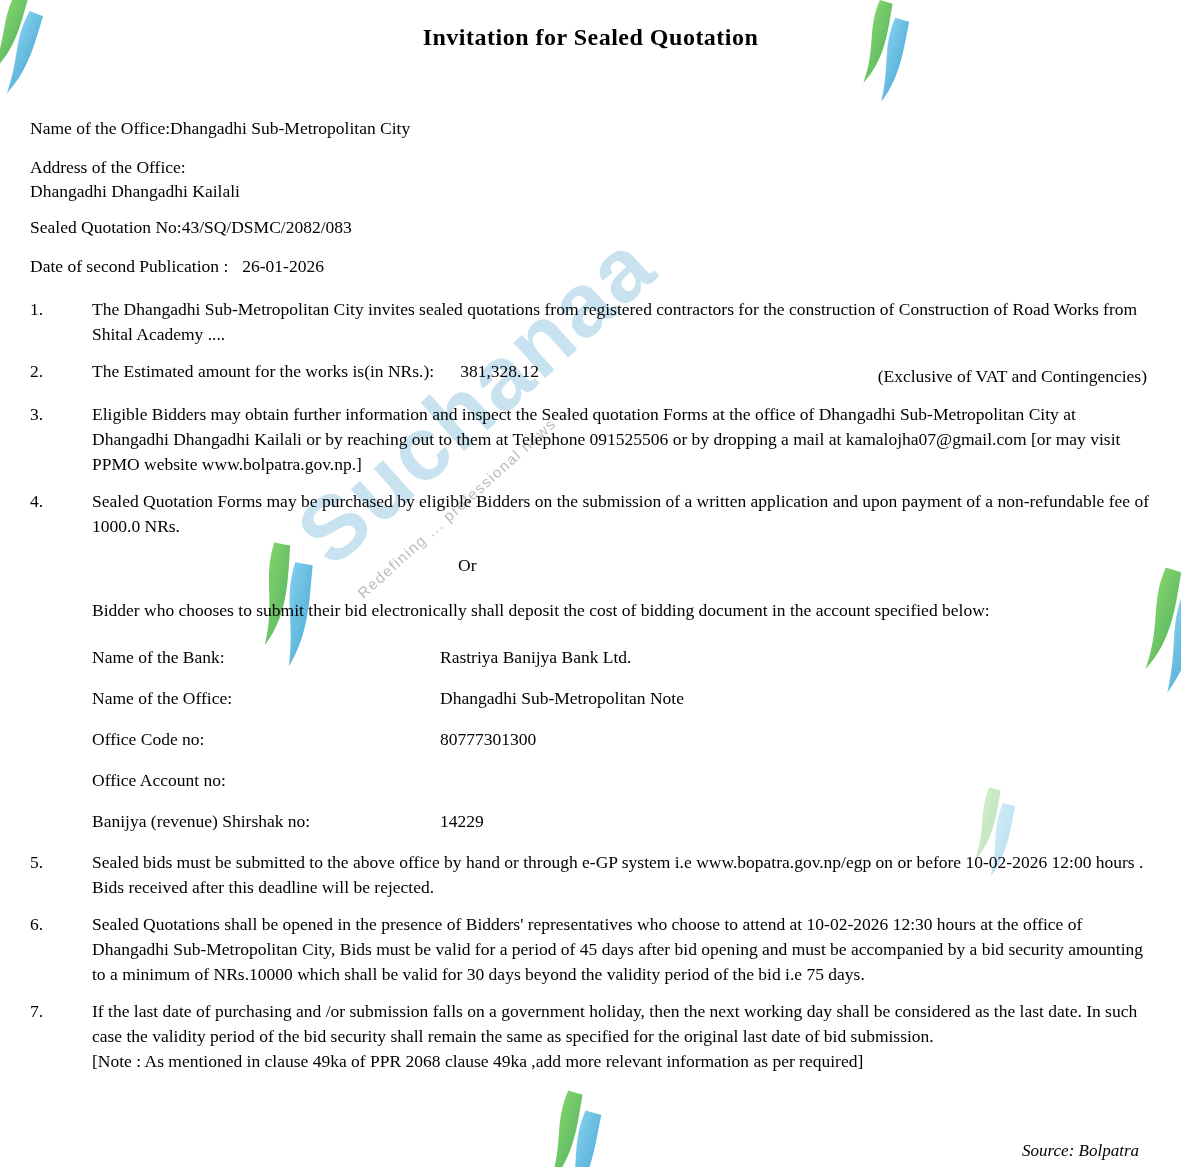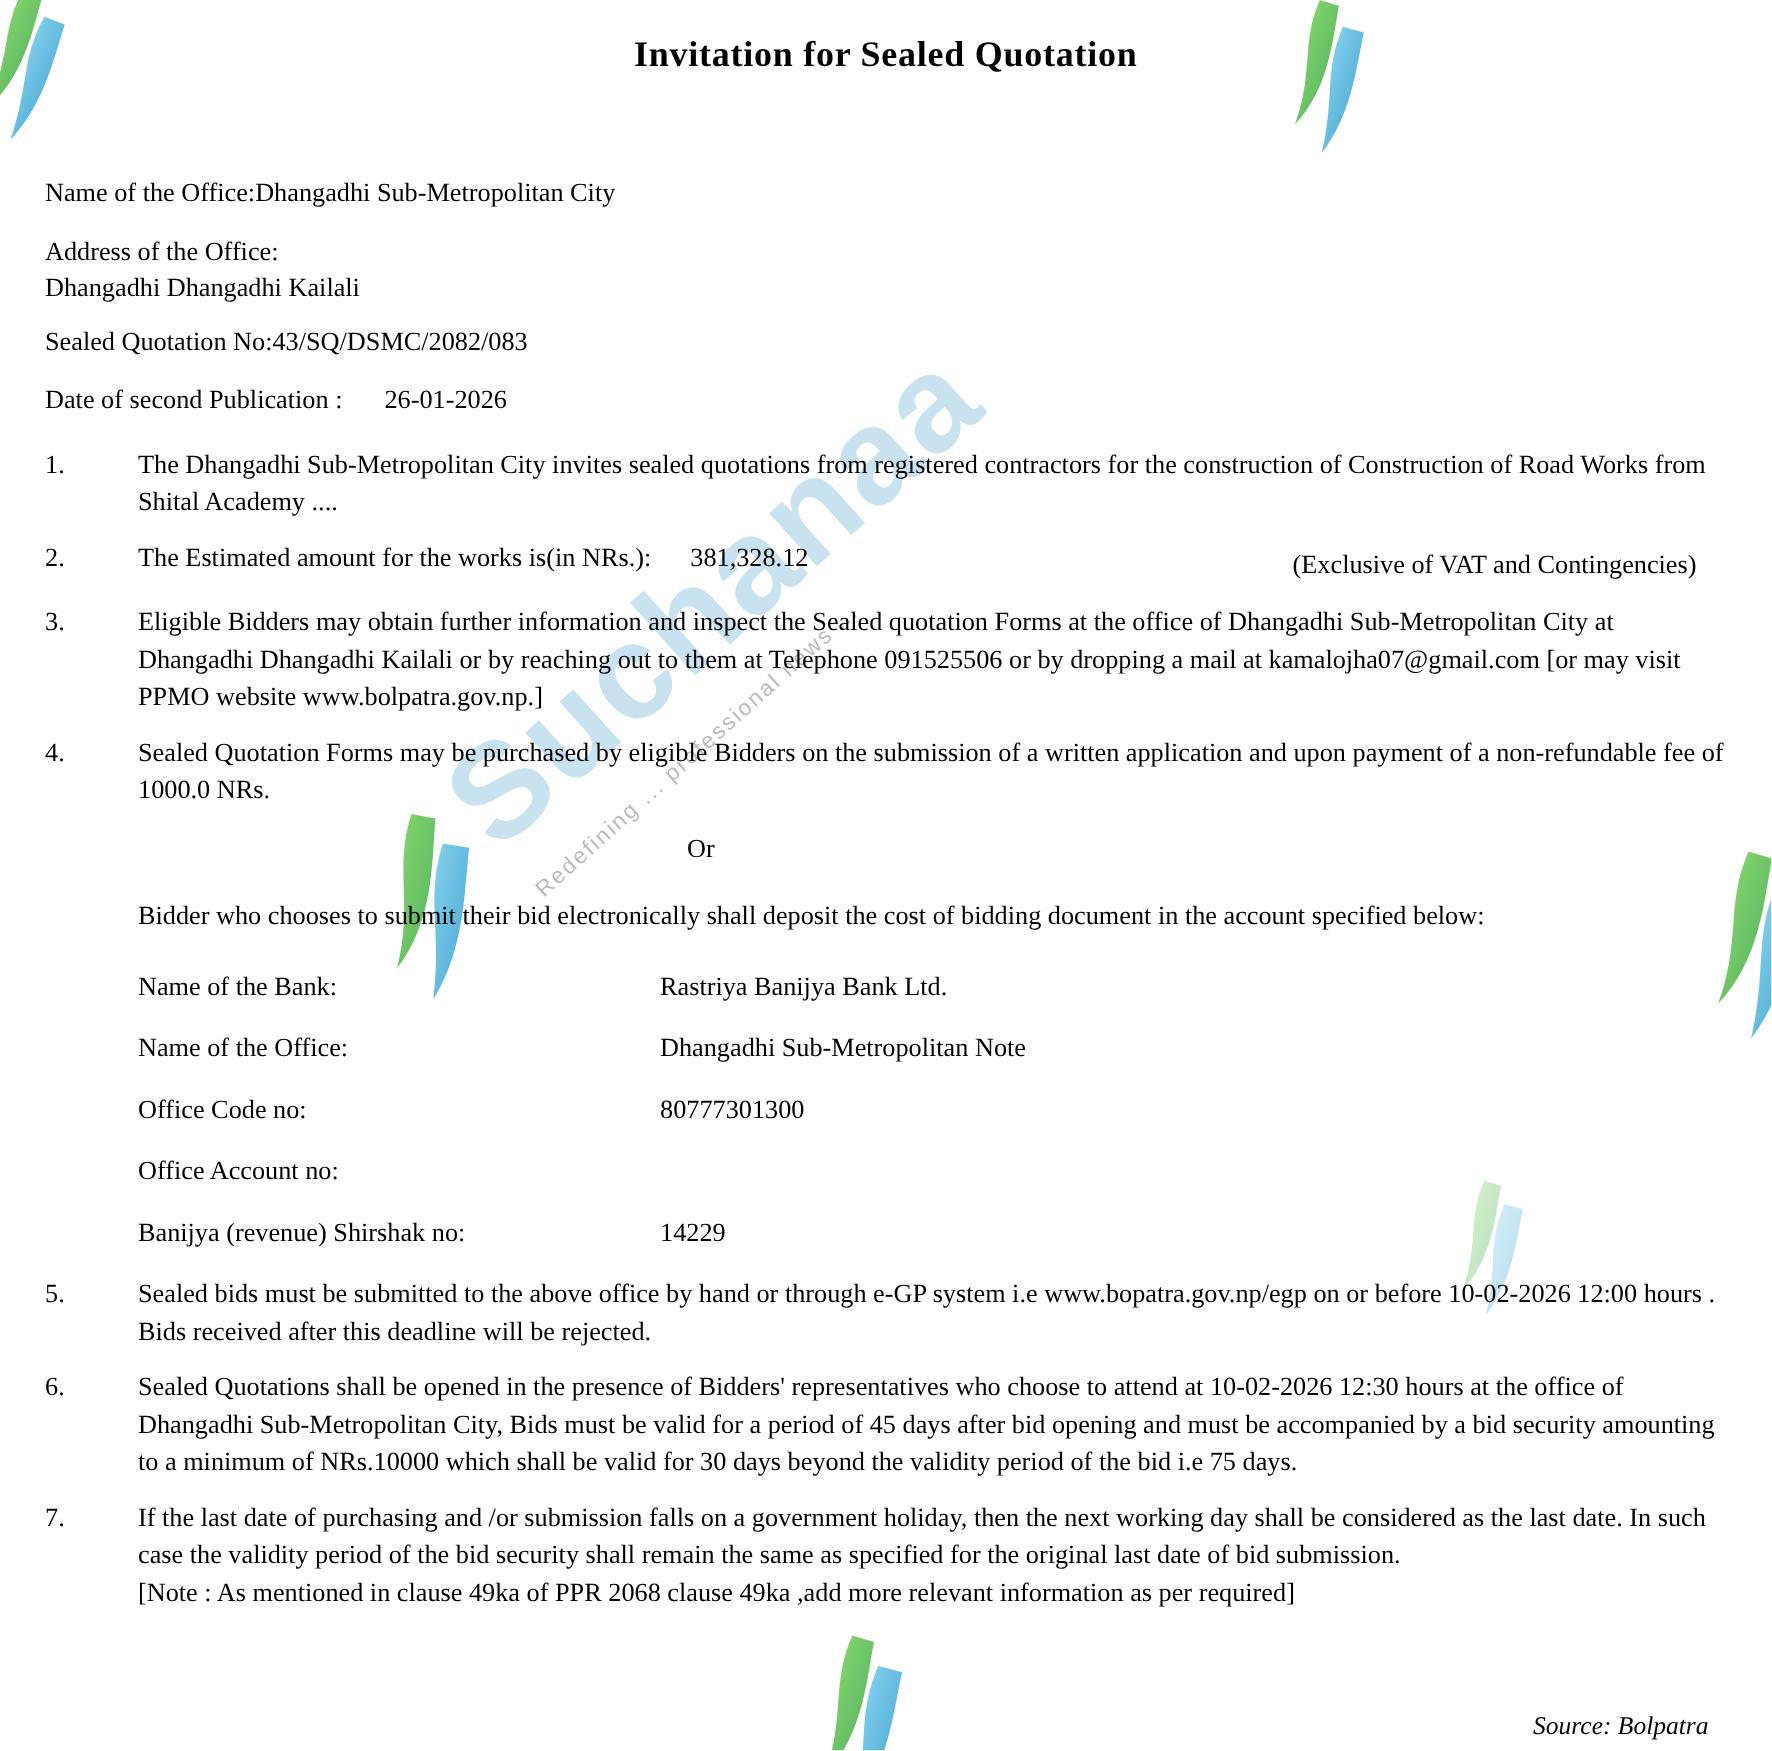--- a/index.html
+++ b/index.html
@@ -23,29 +23,29 @@
     text-align: center;
     font-size: 24px;
     font-weight: bold;
     margin: 24px 0 0 0;
     letter-spacing: 0.5px;
   }
   .meta { margin-top: 65px; }
   .meta-line { line-height: 25px; margin-bottom: 14px; }
   .meta-line.address { margin-bottom: 12px; }
   .meta-line .addr-label, .meta-line .addr-value { display: block; line-height: 24px; }
-  .pub-line { display: flex; gap: 28px; line-height: 25px; margin-bottom: 18px; }
+  .pub-line { display: flex; gap: 14px; line-height: 25px; margin-bottom: 18px; }
   .item { display: flex; margin-bottom: 12px; }
   .item .no { width: 62px; flex: none; line-height: 25px; }
   .item .body { flex: 1; line-height: 25px; position: relative; }
   .item.estimated .body { display: flex; gap: 26px; }
   .item.estimated { margin-bottom: 18px; }
   .vat-note {
     position: absolute;
-    right: 20px;
+    right: 4px;
     top: 5px;
     white-space: nowrap;
   }
   .or-line { line-height: 25px; margin: 14px 0 20px 0; padding-left: 428px; }
   .electronic-intro { line-height: 25px; margin: 0 0 22px 62px; }
   .bank-table { margin-left: 62px; margin-bottom: 16px; }
   .bank-row { display: flex; margin-bottom: 16px; line-height: 25px; gap: 20px; }
   .bank-row .label { width: 328px; flex: none; }
   .bank-row .value { flex: 1; }
   .note-line { line-height: 25px; }

